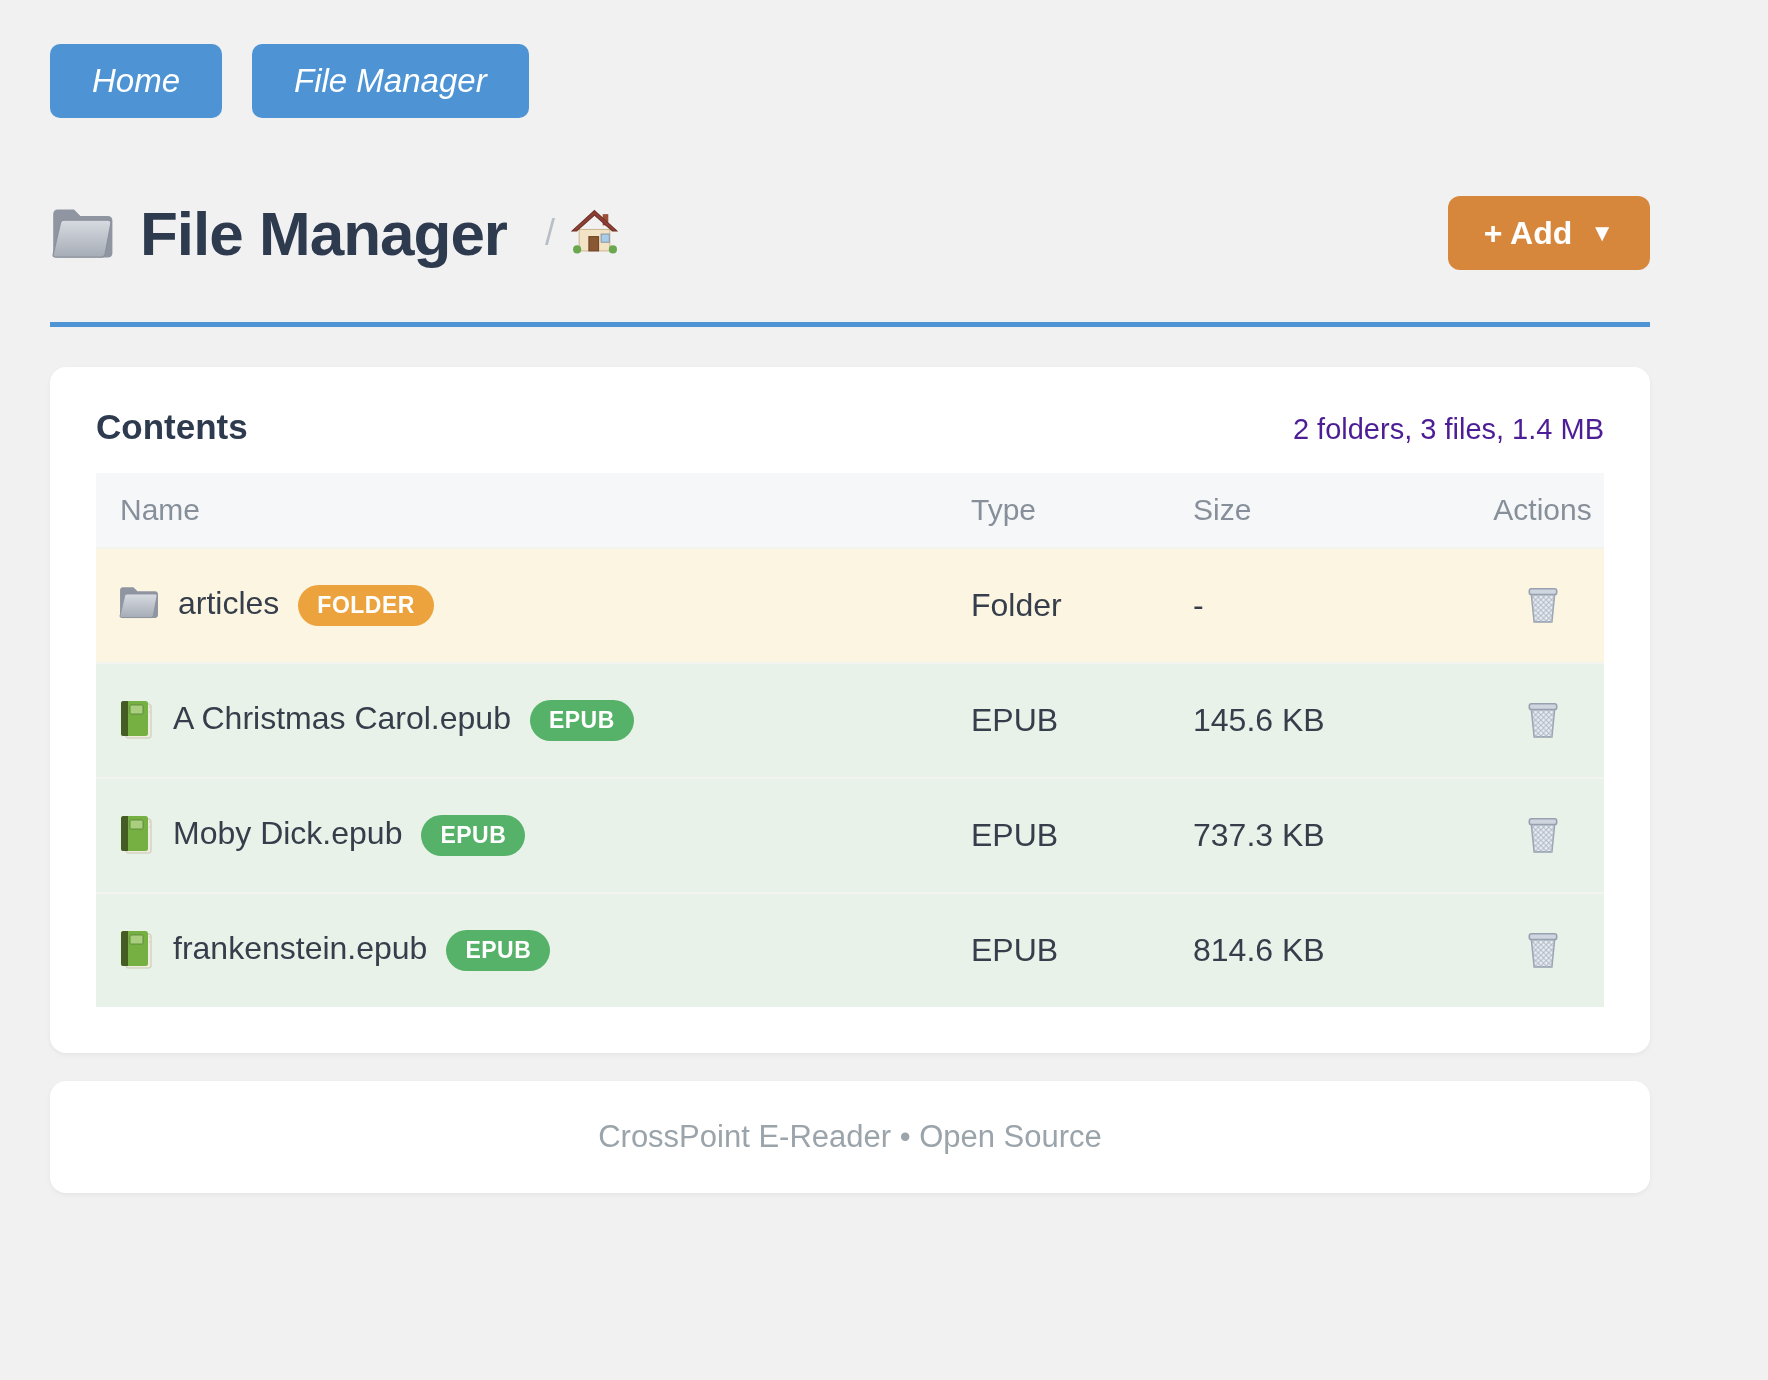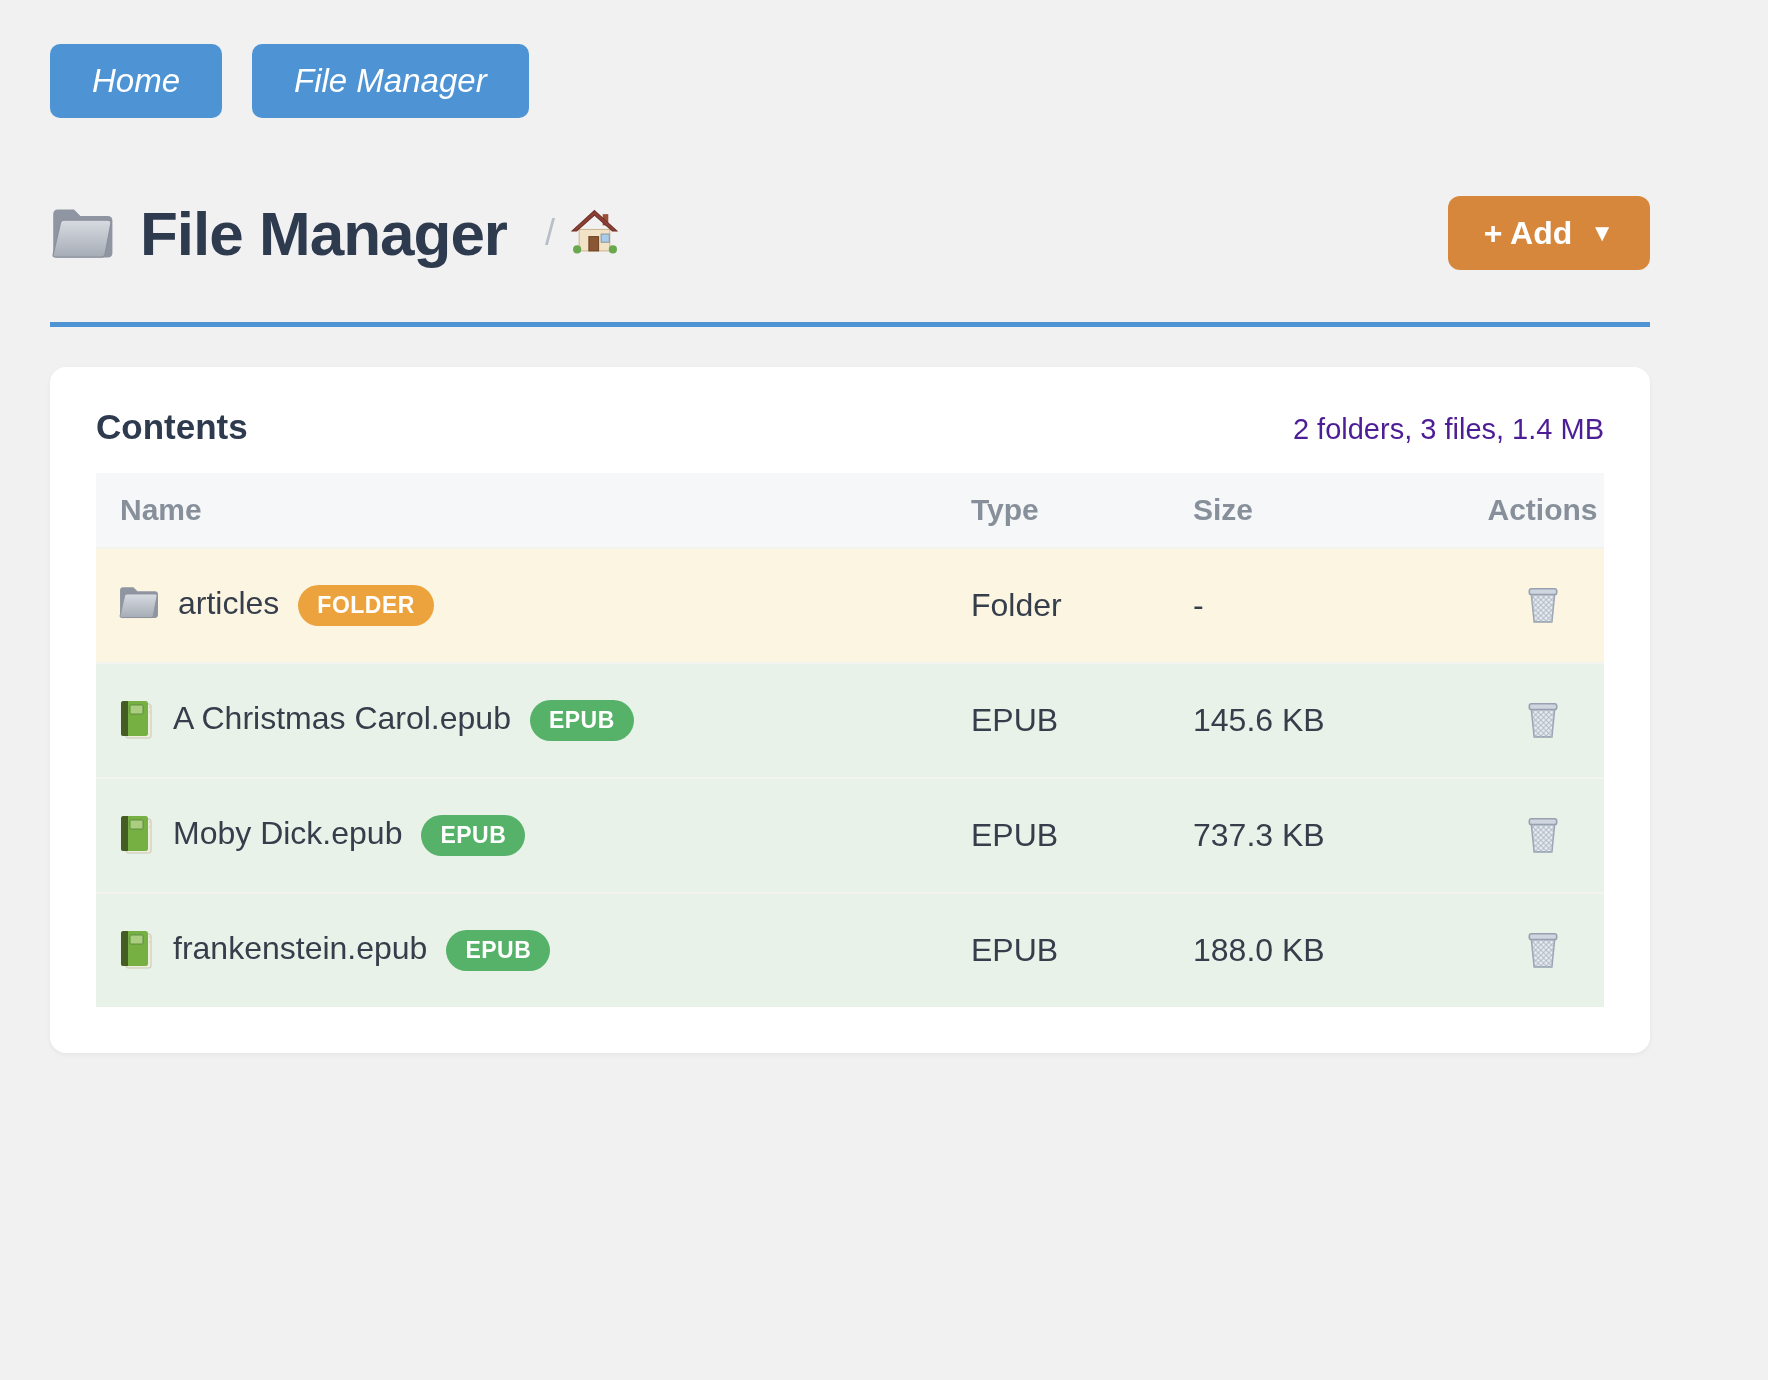--- a/index.html
+++ b/index.html
@@ -40,21 +40,21 @@
   .card{background:#ffffff;border-radius:16px;box-shadow:0 2px 5px rgba(0,0,0,0.05);}
   .contents-card{margin-top:40px;padding:40px 46px 46px 46px;}
   .card-head{display:flex;justify-content:space-between;align-items:baseline;}
   .contents-heading{margin:0;font-size:35px;font-weight:bold;color:#2e3b4f;}
   .summary{font-size:29px;color:#4c1d95;}
 
   
   table{width:100%;border-collapse:collapse;margin-top:26px;}
   thead th{
     background:#f6f7f9;height:74px;font-size:30px;color:#87909a;
-    font-weight:bold;text-align:left;padding:0;
+    font-weight:normal;text-align:left;padding:0;
   }
   th.col-name{padding-left:24px;}
   th.col-actions{text-align:center;}
   tbody td{height:113px;font-size:32px;color:#353e4a;padding:0;}
   tbody tr td{border-top:2px solid #f3f3f0;}
   tr.folder-row td{background:#fcf5e2;}
   tr.epub-row td{background:#e8f2e8;}
   .name-wrap{display:flex;align-items:flex-start;gap:19px;padding-left:22px;}
   .row-icon{display:flex;flex:none;}
   .file-name{white-space:nowrap;}
@@ -232,24 +232,27 @@
             <span class="row-icon">
                   <svg width="36" height="40" viewBox="0 0 36 40">
                     <use href="#def-book"></use>
                   </svg>
                 </span>
             <span class="file-name">frankenstein.epub</span>
             <span class="badge badge-epub">EPUB</span>
           </div>
             </td>
           <td>EPUB</td>
-          <td>188.0 KB</td>
+          <td>814.6 KB</td>
           <td class="cell-actions"><button class="trash-btn"><span><svg width="36" height="40" viewBox="0 0 34 38">
                     <use href="#def-trash"></use>
                   </svg></span></button></td>
         </tr>
 
       </tbody>
     </table>
   </section>
 
+  <footer class="card footer-card">
+    <span class="footer-text">CrossPoint E-Reader • Open Source</span>
+  </footer>
 
 </div>
 
 </body></html>

